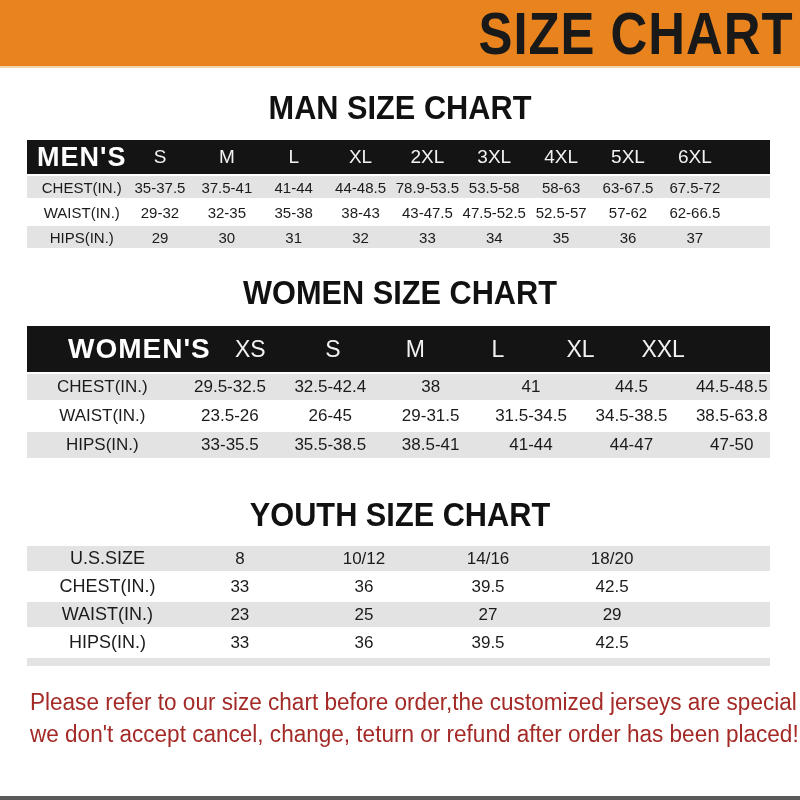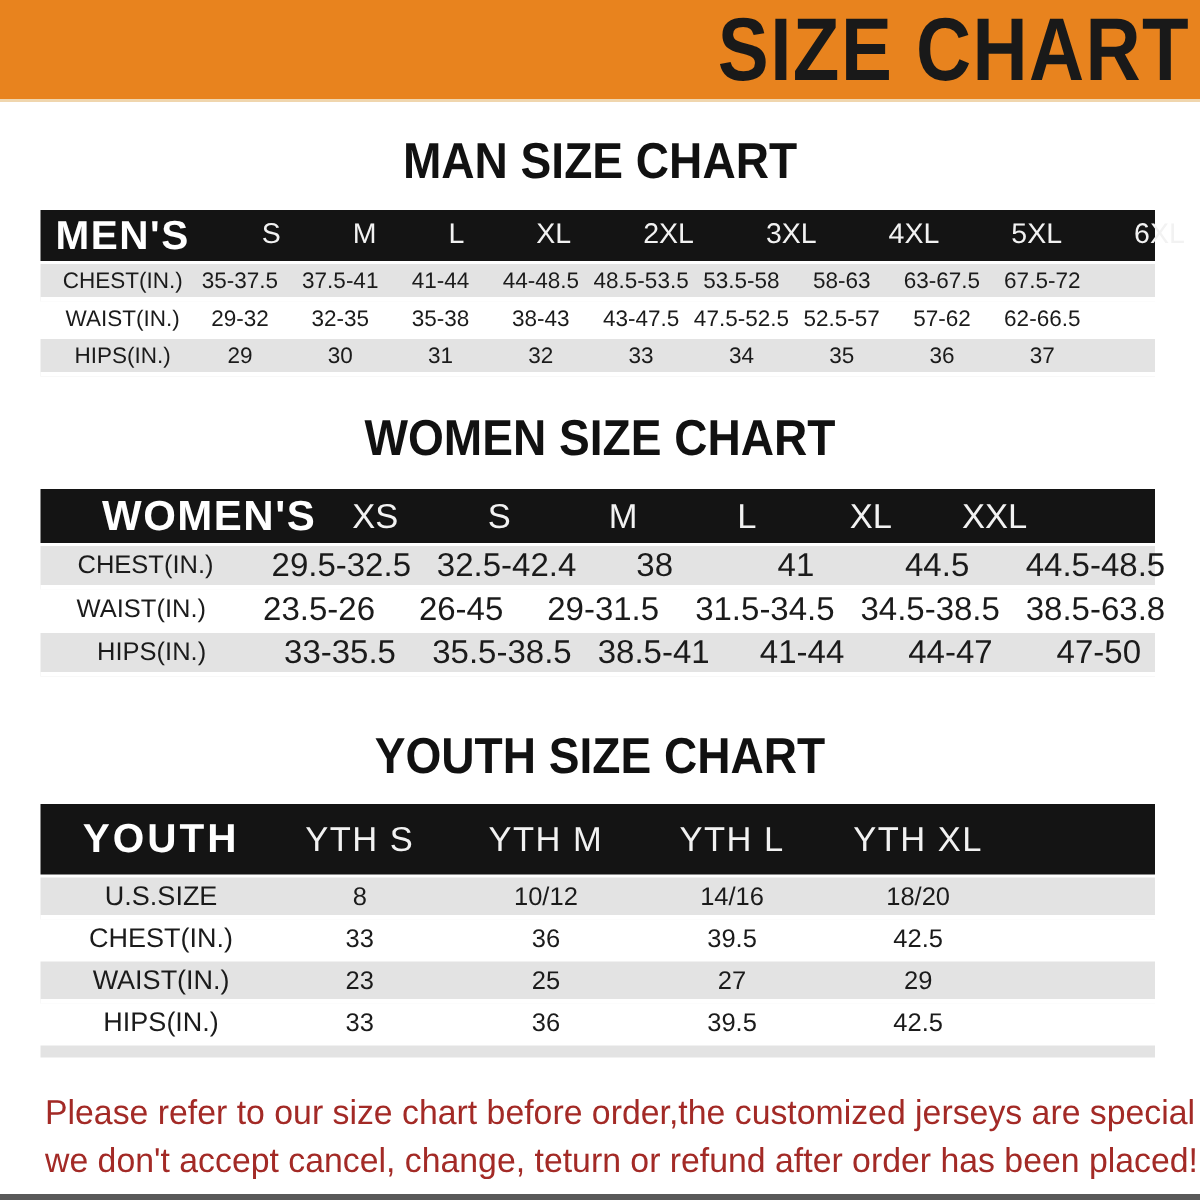--- a/index.html
+++ b/index.html
@@ -52,34 +52,34 @@
   .col-h {
     color:#f2f2f2; text-align:center; white-space:nowrap;
   }
   .trow { display:flex; align-items:center; border-bottom:3px solid #fff; }
   .trow.shade { background:#e3e3e3; }
   .trow.plain { background:#ffffff; }
   .row-label { text-align:center; white-space:nowrap; padding-left:10px; }
   .cell { text-align:center; white-space:nowrap; }
 
   
-  .sec-men .thead { height:34px;gap:48px; }
+  .sec-men .thead { height:34px; }
   .sec-men .tbl-label { width:13.4%; font-size:27px; letter-spacing:1px; }
   .sec-men .col-h { width:9%; font-size:19px; }
   .sec-men .trow { height:25px; }
   .sec-men .row-label { width:13.4%; font-size:15px; }
   .sec-men .cell { width:9%; font-size:15px; }
 
   
-  .sec-women .thead { height:36px;padding-left:31px; }
+  .sec-women .thead { height:46px;padding-left:31px; }
   .sec-women .tbl-label { width:21.2%; font-size:28px; letter-spacing:1px; }
   .sec-women .col-h { width:11.6%; font-size:23px; }
   .sec-women .trow { height:29px; }
   .sec-women .row-label { width:21.2%; font-size:17px; }
-  .sec-women .cell { width:11.6%; font-size:22px;margin-left:24px; }
+  .sec-women .cell { width:11.6%; font-size:17px;margin-left:24px; }
 
   
   .sec-youth .thead { height:47px; }
   .sec-youth .tbl-label { width:20.3%; font-size:27px; letter-spacing:2px; }
   .sec-youth .col-h { width:16.7%; font-size:23px; letter-spacing:1px; }
   .sec-youth .trow { height:28px; }
   .sec-youth .row-label { width:20.3%; font-size:18px; }
   .sec-youth .cell { width:16.7%; font-size:17px; }
 
   .youth-footer-strip {
@@ -120,21 +120,21 @@
         <span class="col-h">4XL</span>
         <span class="col-h">5XL</span>
         <span class="col-h">6XL</span>
       </div>
       <div class="trow shade">
         <span class="row-label">CHEST(IN.)</span>
         <span class="cell">35-37.5</span>
         <span class="cell">37.5-41</span>
         <span class="cell">41-44</span>
         <span class="cell">44-48.5</span>
-        <span class="cell">48.5-53.5</span>
+        <span class="cell">78.9-53.5</span>
         <span class="cell">53.5-58</span>
         <span class="cell">58-63</span>
         <span class="cell">63-67.5</span>
         <span class="cell">67.5-72</span>
       </div>
       <div class="trow plain">
         <span class="row-label">WAIST(IN.)</span>
         <span class="cell">29-32</span>
         <span class="cell">32-35</span>
         <span class="cell">35-38</span>
@@ -198,27 +198,20 @@
         <span class="cell">41-44</span>
         <span class="cell">44-47</span>
         <span class="cell">47-50</span>
       </div>
     </div>
 </div>
 
 <div class="section sec-youth">
   <div class="section-heading h-youth">YOUTH SIZE CHART</div>
   <div class="tbl">
-      <div class="thead">
-        <span class="tbl-label">YOUTH</span>
-        <span class="col-h">YTH S</span>
-        <span class="col-h">YTH M</span>
-        <span class="col-h">YTH L</span>
-        <span class="col-h">YTH XL</span>
-      </div>
       <div class="trow shade">
         <span class="row-label">U.S.SIZE</span>
         <span class="cell">8</span>
         <span class="cell">10/12</span>
         <span class="cell">14/16</span>
         <span class="cell">18/20</span>
       </div>
       <div class="trow plain">
         <span class="row-label">CHEST(IN.)</span>
         <span class="cell">33</span>

